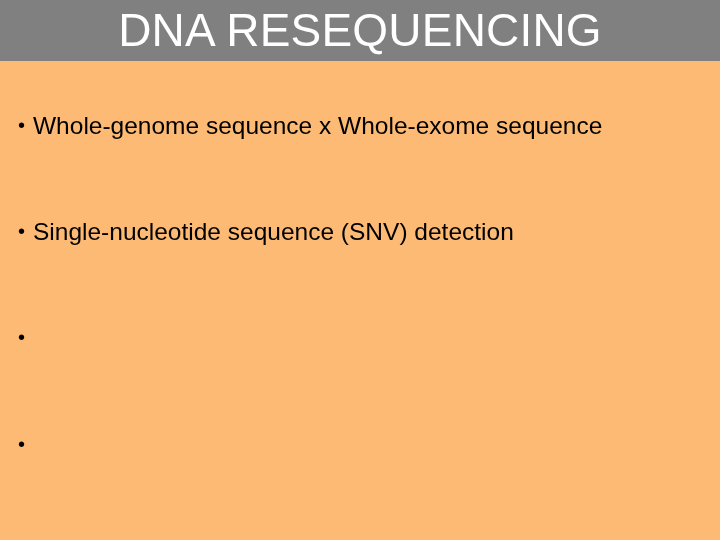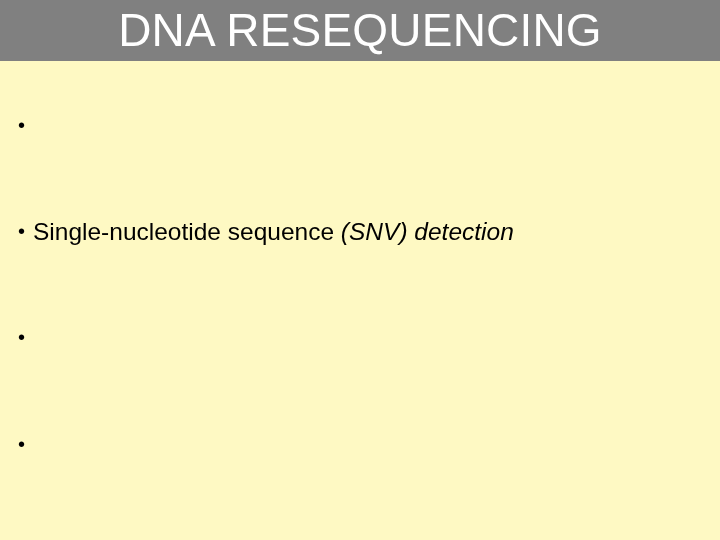--- a/index.html
+++ b/index.html
@@ -11,21 +11,21 @@
     width: 720px;
     height: 540px;
     background: #ffffff;
     font-family: "Liberation Sans", sans-serif;
     overflow: hidden;
   }
   .slide {
     position: relative;
     width: 720px;
     height: 540px;
-    background: #fef9c3;
+    background: #fdba74;
   }
 
   
   .title-band {
     position: absolute;
     left: 0;
     top: 0;
     width: 720px;
     height: 61px;
     background: #808080;
@@ -81,36 +81,36 @@
     text-align: left;
   }
   .bullet-text {
     flex: 0 1 auto;
     color: #000000;
   }
   .run-normal {
     font-style: normal;
   }
   .run-italic {
-    font-style: italic;
   }
 </style>
 </head>
 <body>
 
 <div class="slide">
 
   <div class="title-band">
     <h1 class="slide-title">DNA RESEQUENCING</h1>
   </div>
 
   <div class="body">
 
     <div class="bullet bullet-1">
       <span class="bullet-marker">•</span>
+      <span class="bullet-text"><span class="run-normal">Whole-genome sequence x Whole-exome sequence</span></span>
     </div>
 
     <div class="bullet bullet-2">
       <span class="bullet-marker">•</span>
       <span class="bullet-text"><span class="run-normal">Single-nucleotide sequence  </span><span class="run-italic">(SNV) detection</span></span>
     </div>
 
     <div class="bullet bullet-3">
       <span class="bullet-marker">•</span>
     </div>

